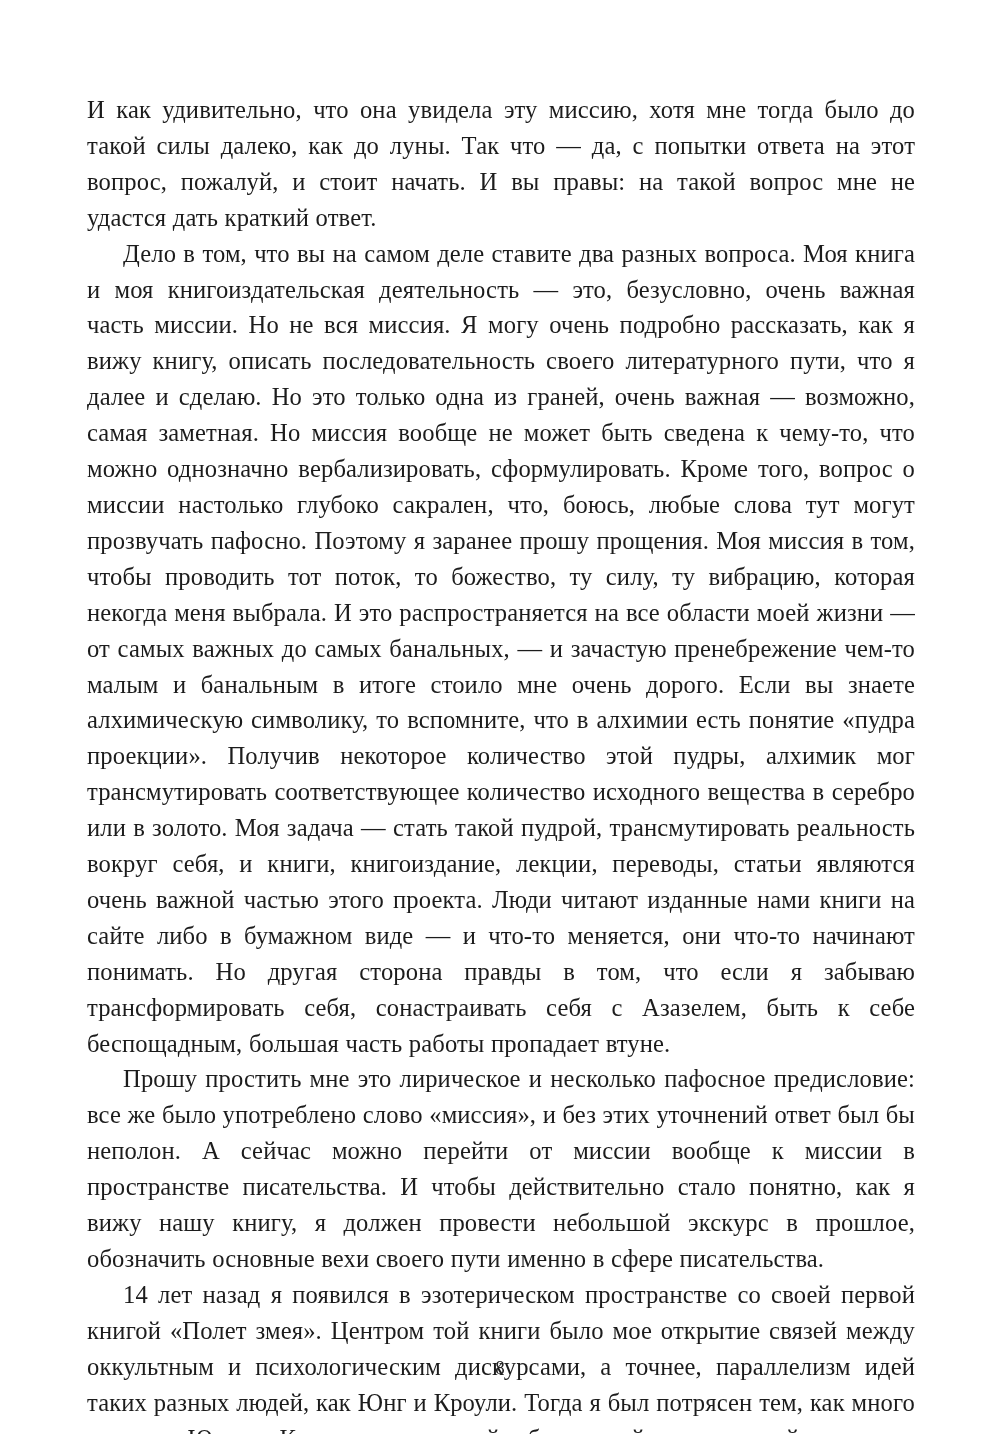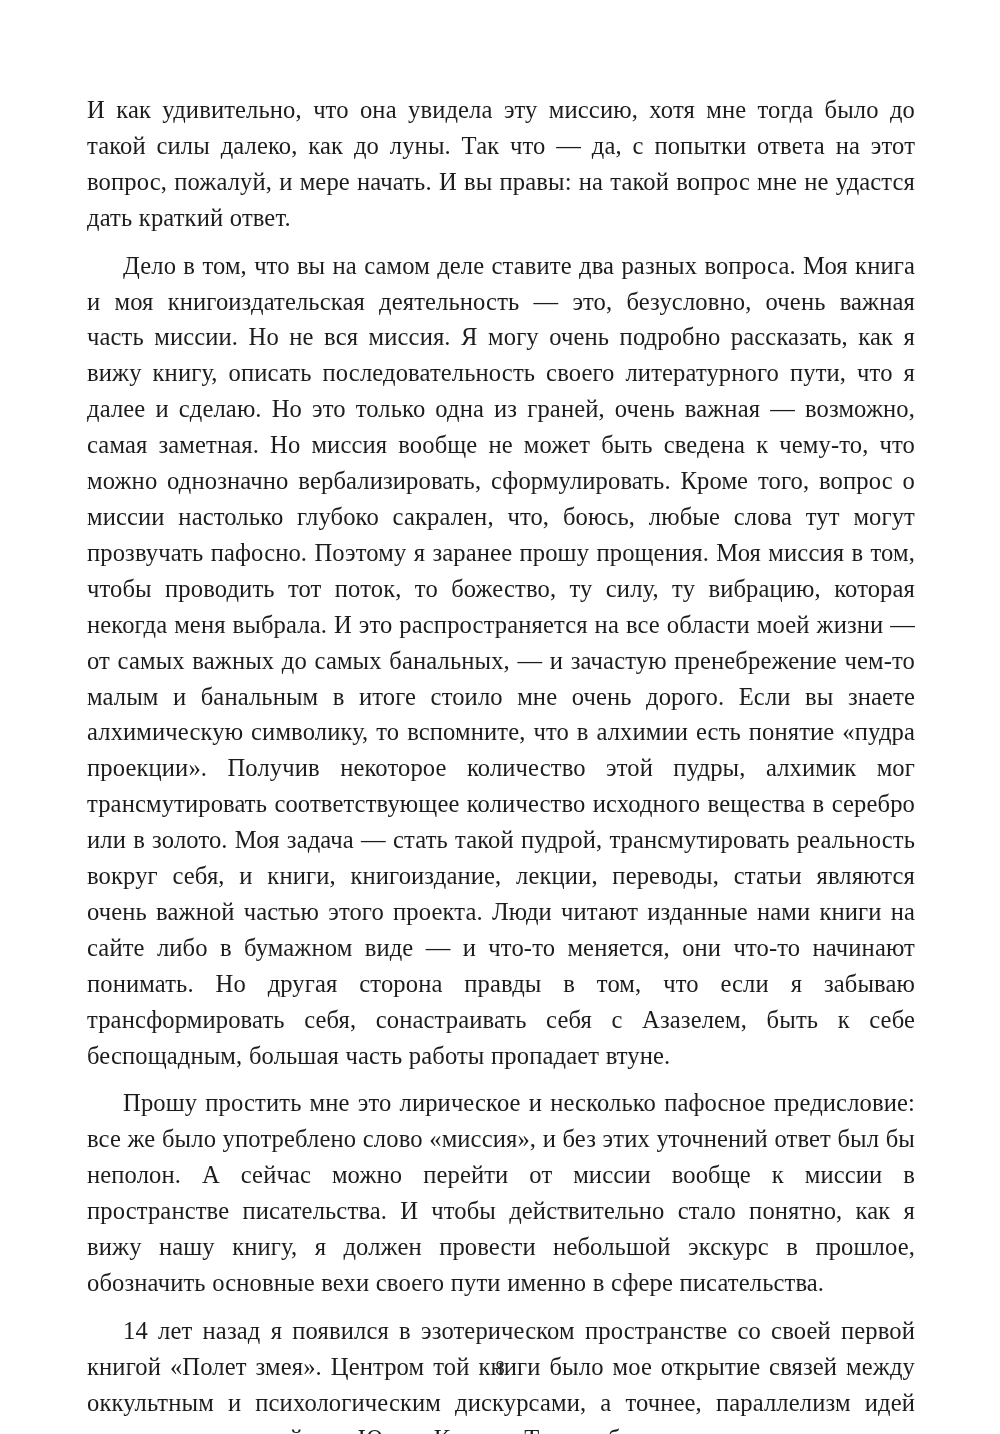--- a/index.html
+++ b/index.html
@@ -38,21 +38,21 @@
     line-height: 35.9px;
     letter-spacing: 0.005em;
     word-spacing: 0.012em;
     color: #1c1c1c;
     hyphens: manual;
   }
   .para.first {
     text-indent: 0;
   }
   .para + .para {
-    margin-top: 12px;
+    margin-top: 0;
   }
   .ital {
   }
   .folio {
     position: absolute;
     left: 0;
     top: 1357px;
     width: 1000px;
     text-align: center;
     font-size: 19px;
@@ -61,21 +61,21 @@
     font-family: "Liberation Serif", "DejaVu Serif", serif;
   }
 </style>
 </head>
 <body>
 
 <div class="page">
 
   <div class="text-block">
 
-    <p class="para first"><span>И как удивительно, что она увидела эту миссию, хотя мне тогда было до такой силы далеко, как до луны. Так что — да, с попытки ответа на этот вопрос, пожалуй, и мере начать. И вы правы: на такой вопрос мне не удастся дать краткий ответ.</span></p>
+    <p class="para first"><span>И как удивительно, что она увидела эту миссию, хотя мне тогда было до такой силы далеко, как до луны. Так что — да, с попытки ответа на этот вопрос, пожалуй, и стоит начать. И вы правы: на такой вопрос мне не удастся дать краткий ответ.</span></p>
 
     <p class="para"><span>Дело в том, что вы на самом деле ставите два разных вопроса. Моя книга и моя книгоиздательская деятельность — это, безусловно, очень важная часть миссии. Но не вся миссия. Я могу очень подробно рассказать, как я вижу книгу, описать последовательность своего литературного пути, что я далее и сделаю. Но это только одна из граней, очень важная — возможно, самая заметная. Но миссия вообще не может быть сведена к чему-то, что можно однозначно вербализировать, сформулировать. Кроме того, вопрос о миссии настолько глубоко сакрален, что, боюсь, любые слова тут могут прозвучать пафосно. Поэтому я заранее прошу прощения. Моя миссия в том, чтобы проводить тот поток, то божество, ту силу, ту вибрацию, которая некогда меня выбрала. И это распространяется на все области моей жизни — от самых важных до самых банальных, — и зачастую пренебрежение чем-то малым и банальным в итоге стоило мне очень дорого. Если вы знаете алхимическую символику, то вспомните, что в алхимии есть понятие «пудра проекции». Получив некоторое количество этой пудры, алхимик мог трансмутировать соответствующее количество исходного вещества в серебро или в золото. Моя задача — стать такой пудрой, трансмутировать реальность вокруг себя, и книги, книгоиздание, лекции, переводы, статьи являются очень важной частью этого проекта. Люди читают изданные нами книги на сайте либо в бумажном виде — и что-то меняется, они что-то начинают понимать. Но другая сторона правды в том, что если я забываю трансформировать себя, сонастраивать себя с Азазелем, быть к себе беспощадным, большая часть работы пропадает втуне.</span></p>
 
     <p class="para"><span>Прошу простить мне это лирическое и несколько пафосное предисловие: все же было употреблено слово «миссия», и без этих уточнений ответ был бы неполон. А сейчас можно перейти от миссии вообще к миссии в пространстве писательства. И чтобы действительно стало понятно, как я вижу нашу книгу, я должен провести небольшой экскурс в прошлое, обозначить основные вехи своего пути именно в сфере писательства.</span></p>
 
     <p class="para"><span>14 лет назад я появился в эзотерическом пространстве со своей первой книгой «</span><span class="ital">Полет змея</span><span>». Центром той книги было мое открытие связей между оккультным и психологическим дискурсами, а точнее, параллелизм идей таких разных людей, как Юнг и Кроули. Тогда я был потрясен тем, как много в трудах Юнга и Кроули пересечений, общих идей и настроений, хотя они, творившие в одно и то же время, были не знакомы и приходили к своим выводам с совершенно разных сторон. Когда я писал эту книгу, мне казалось, что я сделал открытие века, однако по мере погружения в существующий оккультный дискурс со временем мне стало ясно, что я лишь изобрел велосипед. На параллелизм Юнга и Кроули уже указывали такие известные исследователи, как Израэль Регарди, Келтон Кин и Лон Майло Дюкетт. В «</span></p>
 
   </div>
 
   <div class="folio">8</div>

